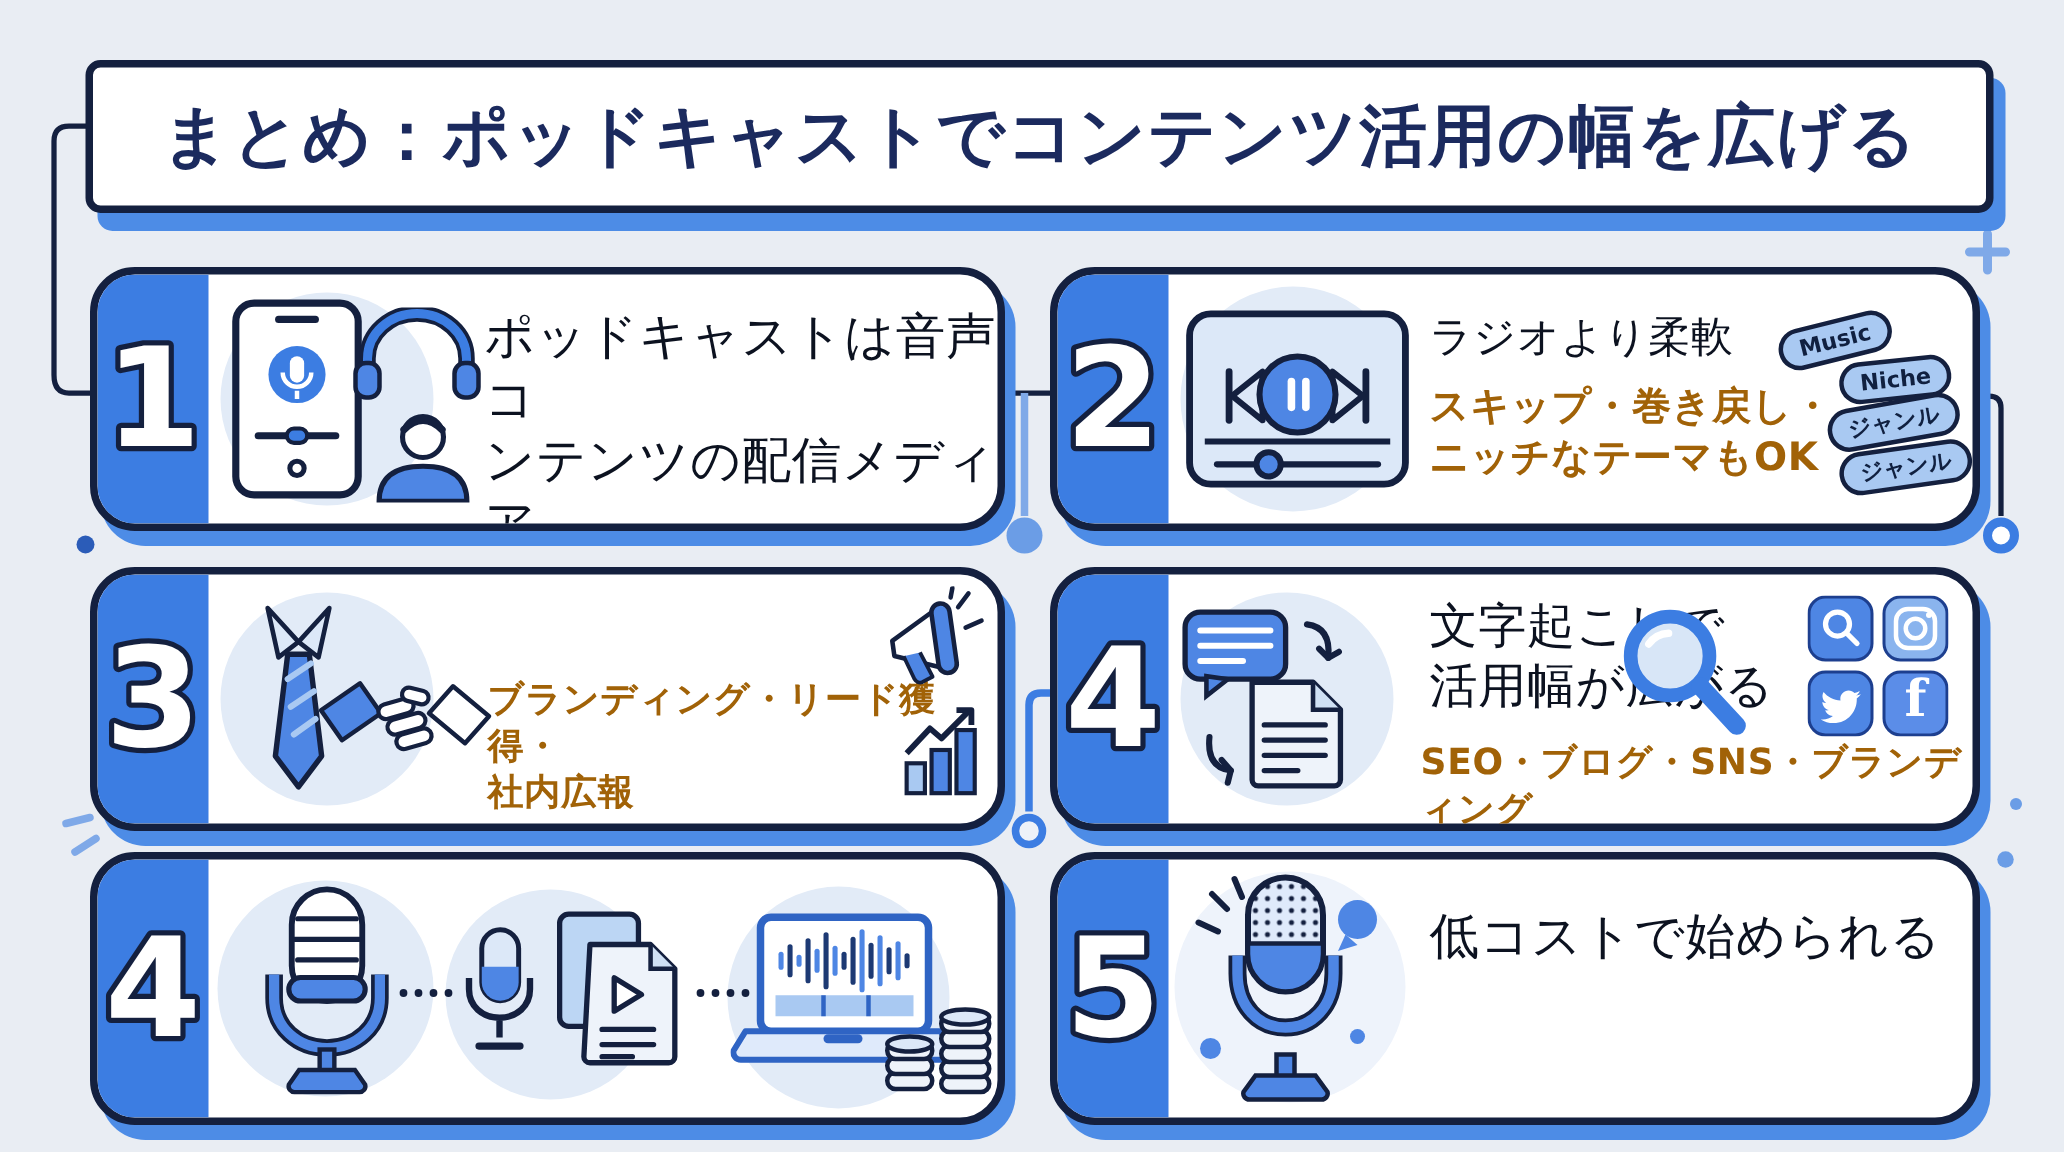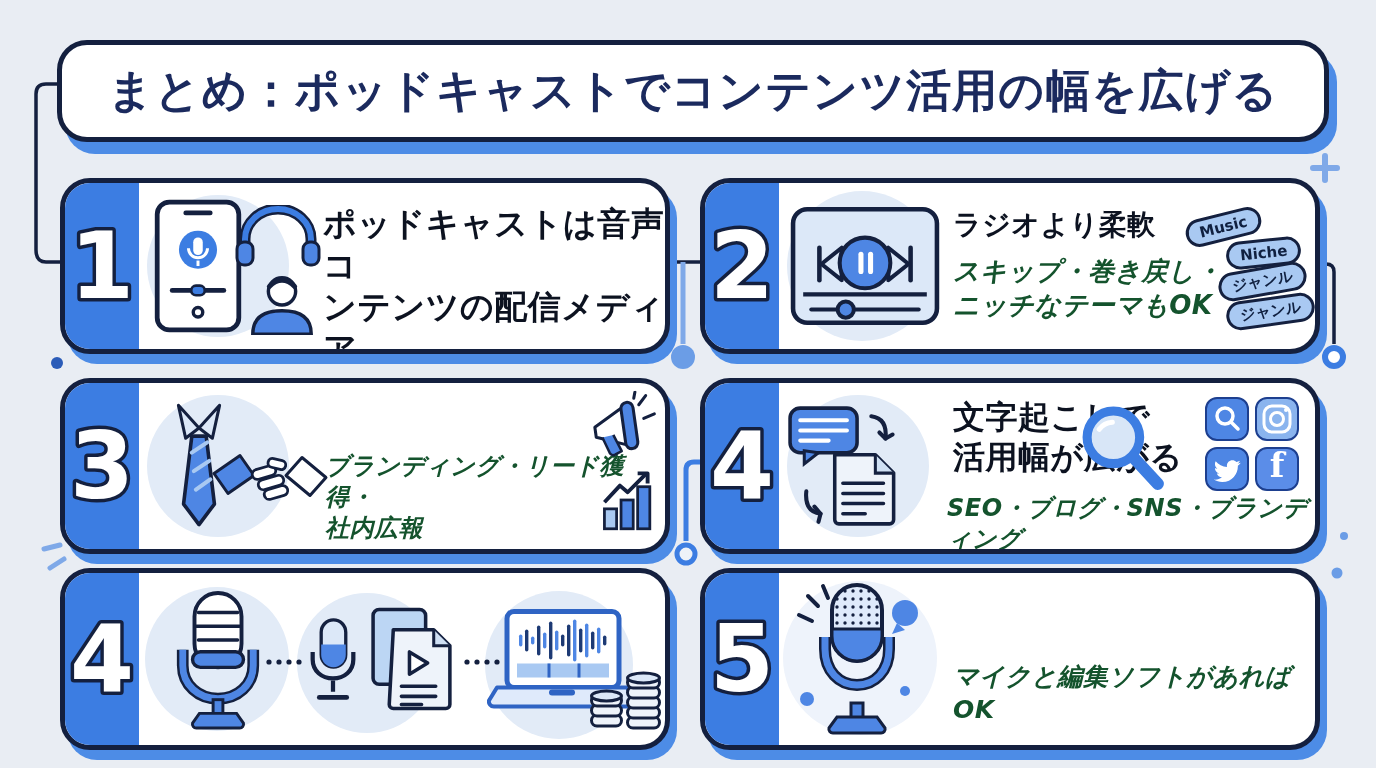--- a/index.html
+++ b/index.html
@@ -1,34 +1,34 @@
 <!DOCTYPE html>
 <html><head>
 <meta charset="utf-8">
 <style>
   html,body{margin:0;padding:0;}
   body{font-family:"DejaVu Sans","Liberation Sans",sans-serif;background:#dfe3ea;}
   .stage{position:relative;width:1376px;height:768px;background:#e9edf3;overflow:hidden;}
   .deco{position:absolute;left:0;top:0;z-index:1;}
   .banner{position:absolute;left:57px;top:40px;width:1262px;height:92px;background:#ffffff;
-    border:5px solid #14203f;border-radius:30px;box-shadow:8px 12px 0 #4d8ce6;z-index:2;
+    border:5px solid #14203f;border-radius:10px;box-shadow:8px 12px 0 #4d8ce6;z-index:2;
     display:flex;align-items:center;justify-content:center;}
   .banner-title{font-size:45px;font-weight:800;color:#1b2a5e;letter-spacing:1px;white-space:nowrap;}
   .card{position:absolute;background:#ffffff;border:5px solid #14203f;border-radius:30px;
     box-shadow:7px 10px 0 #4d8ce6;z-index:2;overflow:hidden;}
   .stripe{position:absolute;left:0;top:0;bottom:0;width:74px;background:#3c7de2;}
   .num{position:absolute;left:0;top:0;width:74px;height:100%;}
   .num text{font-family:"DejaVu Sans",sans-serif;font-size:92px;font-weight:bold;fill:#ffffff;
     stroke:#14203f;stroke-width:7px;paint-order:stroke;stroke-linejoin:round;}
   .icon-bg{position:absolute;border-radius:50%;background:#e2ebf7;}
   .abs{position:absolute;}
-  .c-title{position:absolute;font-weight:700;font-size:31px;color:#0c1220;line-height:1.26;
+  .c-title{position:absolute;font-weight:400;font-size:31px;color:#0c1220;line-height:1.26;
     white-space:pre-line;letter-spacing:0.5px;}
-  .c-sub{position:absolute;font-weight:700;font-size:25px;color:#14532d;line-height:1.3;
-    white-space:pre-line;letter-spacing:0.5px;font-style:italic;}
+  .c-sub{position:absolute;font-weight:700;font-size:25px;color:#a16207;line-height:1.3;
+    white-space:pre-line;letter-spacing:0.5px;}
   .tag{position:absolute;background:#a9c9f2;border:3px solid #14203f;border-radius:999px;
     font-weight:700;font-size:15px;color:#102040;padding:2px 11px;white-space:nowrap;}
 </style>
 </head>
 <body>
 
 <div class="stage">
 
   <svg class="deco" width="1376" height="768" viewBox="0 0 1376 768">
     <path d="M60,84 H46 Q36,84 36,94 V250 Q36,262 46,262 H60" fill="none" stroke="#14203f" stroke-width="3.5"></path>
@@ -300,16 +300,16 @@
       <circle cx="128" cy="112" r="5" fill="#4e86e4"></circle>
       <path d="M22,36 l13,6 M31,17 l10,10 M46,7 l5,12" stroke="#14203f" stroke-width="4" stroke-linecap="round"></path>
       <rect x="55" y="6" width="50" height="76" rx="25" fill="#dfeafb" stroke="#14203f" stroke-width="4"></rect>
       <rect x="55" y="6" width="50" height="76" rx="25" fill="url(#micdots)" stroke="none"></rect>
       <path d="M55,50 h50 v7 a25,25 0 0 1 -50,0 z" fill="#4e86e4" stroke="#14203f" stroke-width="3"></path>
       <path d="M48,58 v12 c0,22 14,36 32,36 s32,-14 32,-36 v-12" fill="none" stroke="#14203f" stroke-width="12"></path>
       <path d="M48,58 v12 c0,22 14,36 32,36 s32,-14 32,-36 v-12" fill="none" stroke="#4e86e4" stroke-width="7"></path>
       <rect x="74" y="124" width="12" height="15" fill="#4e86e4" stroke="#14203f" stroke-width="3"></rect>
       <path d="M56,154 a4,4 0 0 1 -4,-5 l8,-11 h40 l8,11 a4,4 0 0 1 -4,5 z" fill="#4e86e4" stroke="#14203f" stroke-width="3"></path>
     </svg>
-    <div class="c-sub" style="left:248px;top:88px;font-size:25px">マイクと編集ソフトがあればOK</div>
+    <div class="c-title" style="left:248px;top:30px;font-size:33px">低コストで始められる</div>
   </div>
 
 </div>
 
 </body></html>

